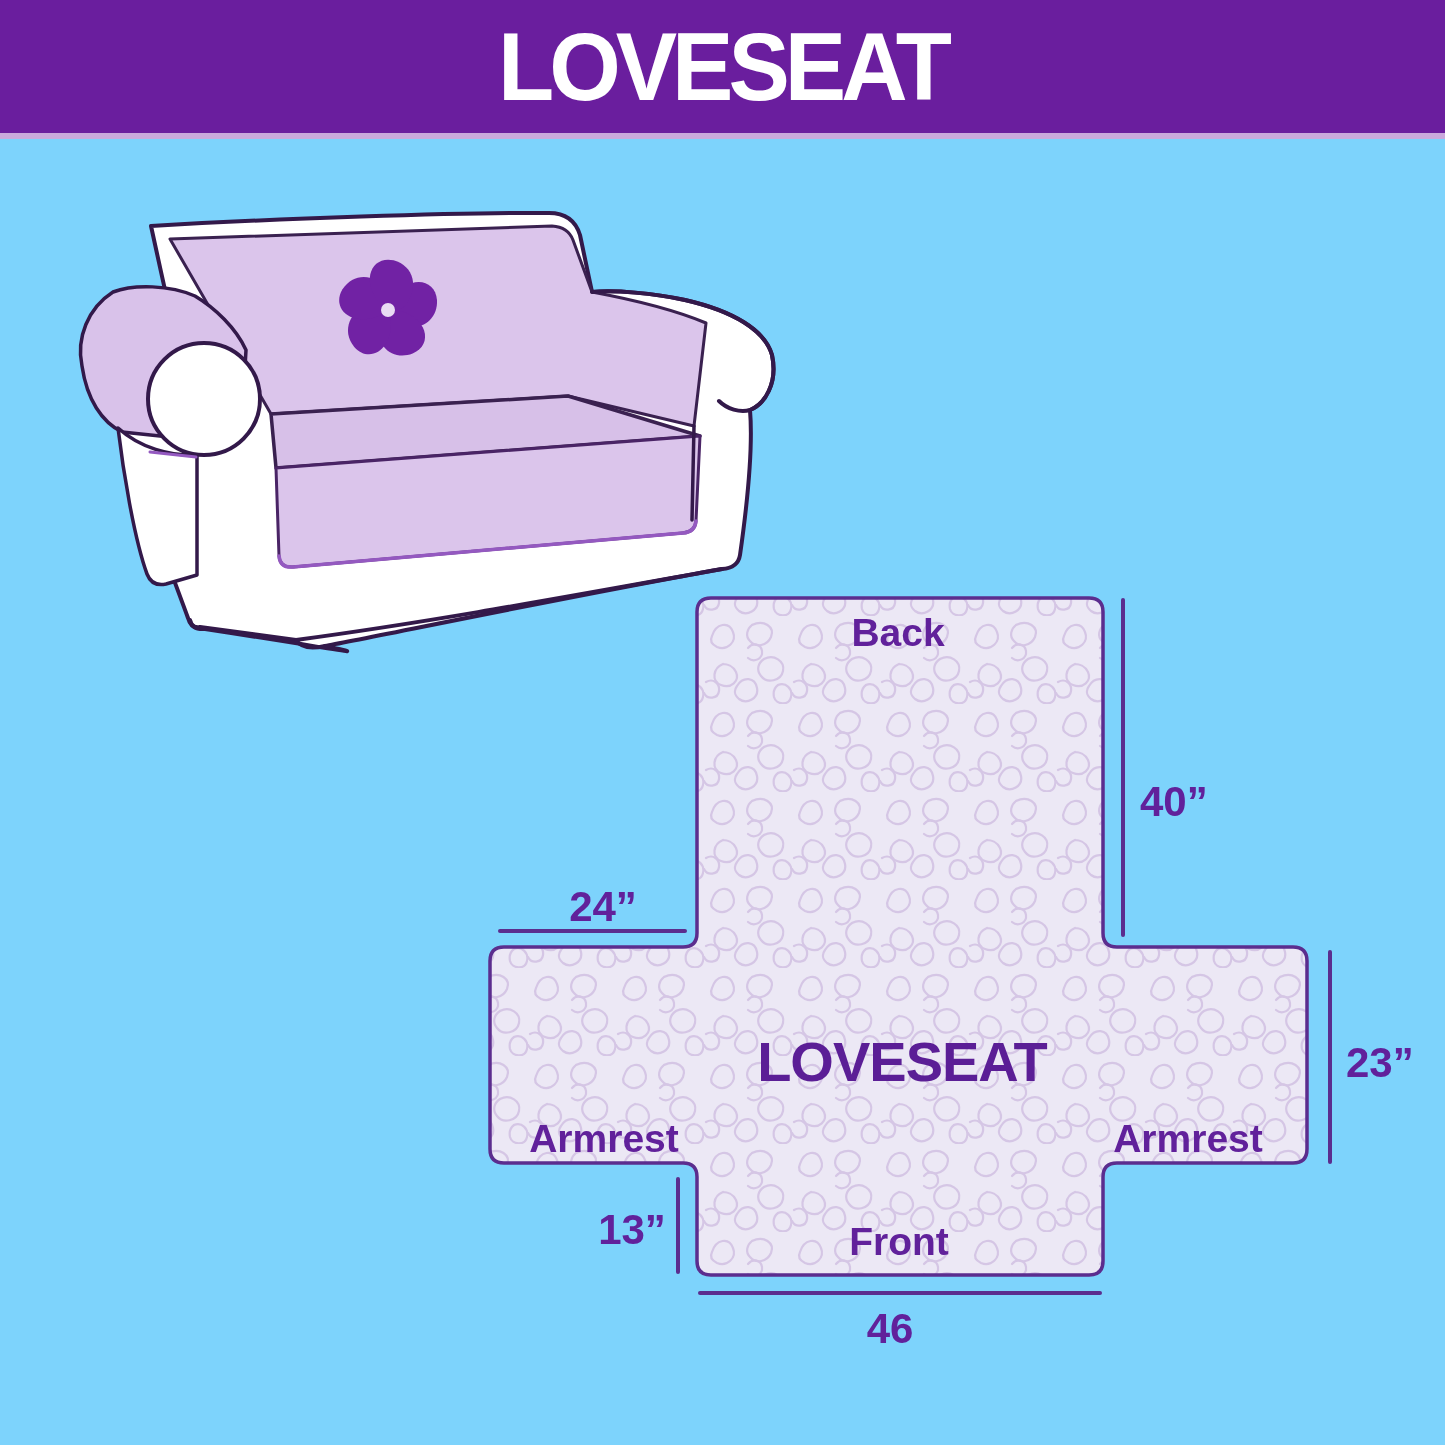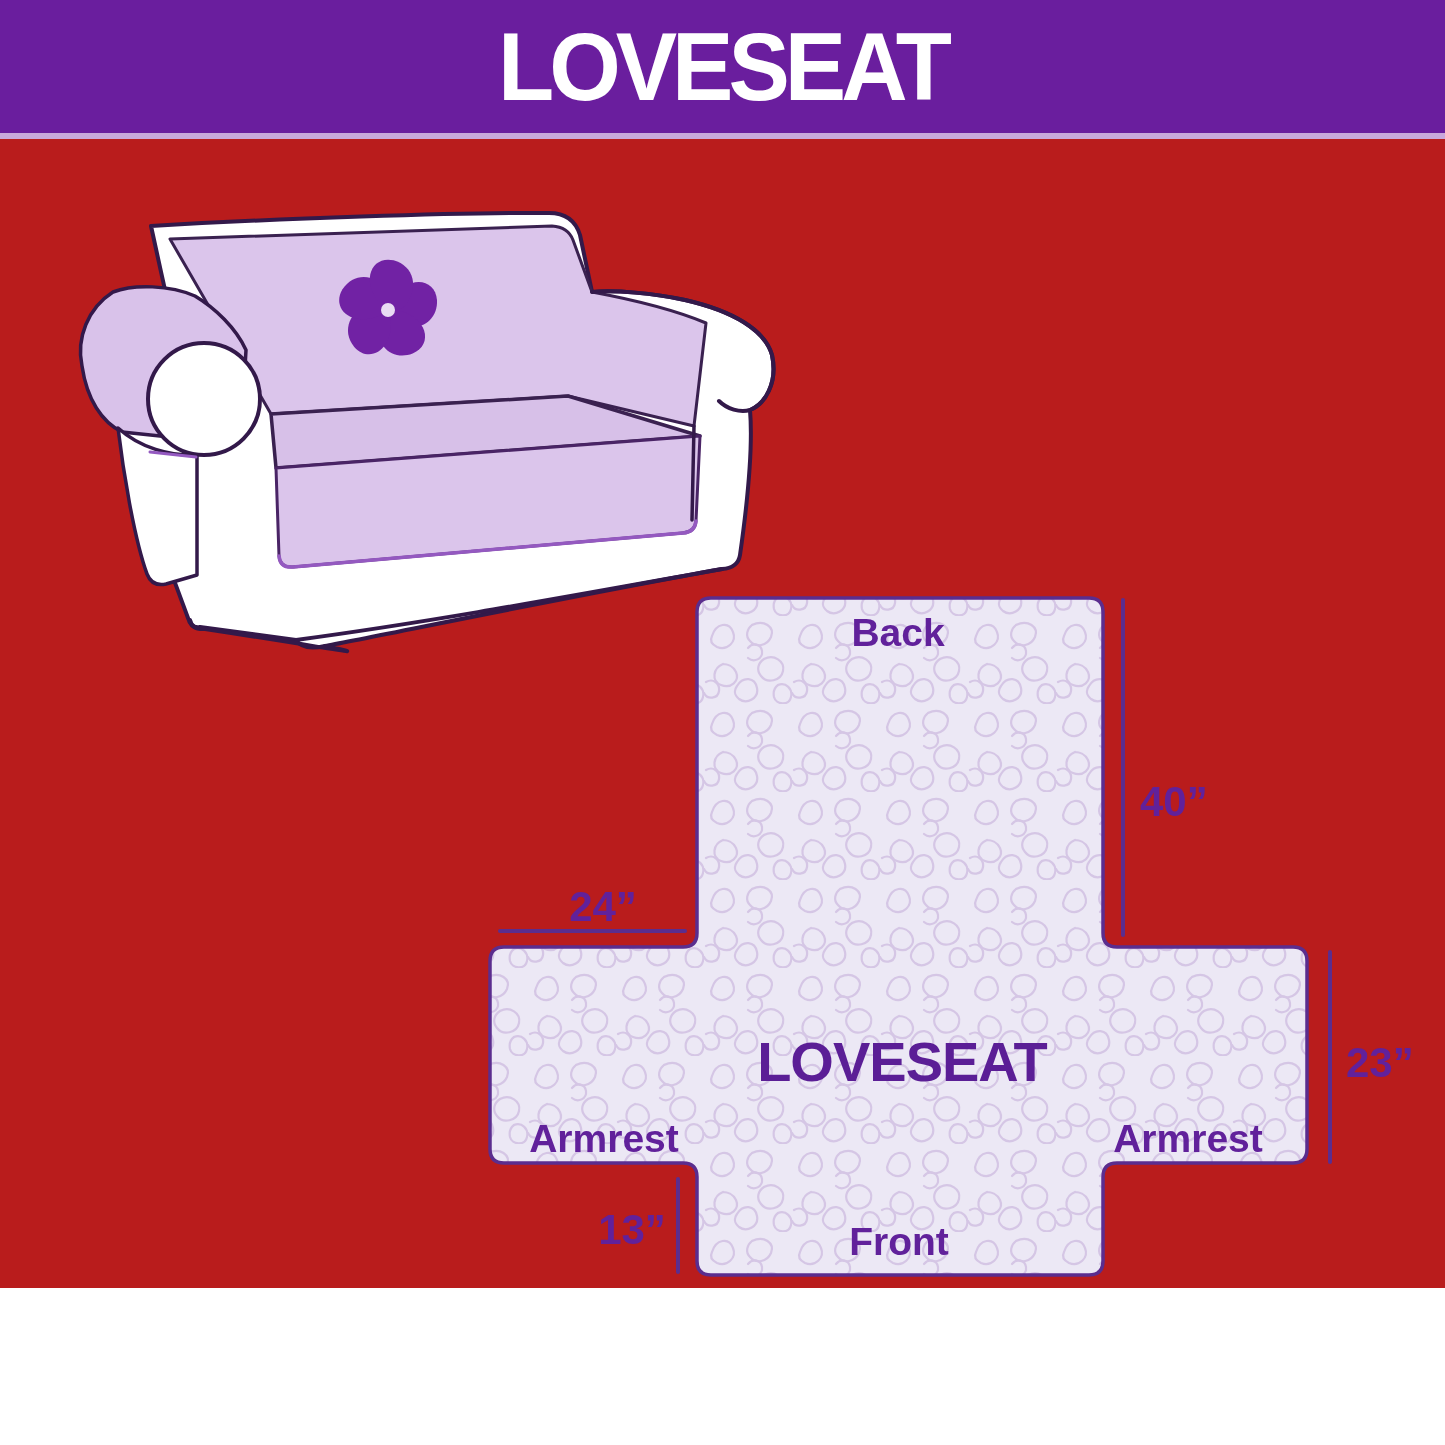--- a/index.html
+++ b/index.html
@@ -1,16 +1,16 @@
 <!DOCTYPE html>
 <html><head>
 <meta charset="utf-8">
 <style>
   html,body{margin:0;padding:0;background:#ffffff;}
-  .stage{position:relative;width:1445px;height:1288px;background:#b91c1c;overflow:hidden;
+  .stage{position:relative;width:1445px;height:1445px;background:#7dd3fc;overflow:hidden;
          font-family:"Liberation Sans", sans-serif;}
   .banner{position:absolute;left:0;top:0;width:1445px;height:133px;background:#6A1E9E;
           display:flex;align-items:center;justify-content:center;}
   .banner-strip{position:absolute;left:0;top:133px;width:1445px;height:6px;background:#C9A9DC;}
   .banner h1{margin:0;color:#ffffff;font-size:92px;font-weight:bold;letter-spacing:-5px;
              transform:scaleY(1.04);line-height:1;}
   svg text{font-family:"Liberation Sans", sans-serif;}
   .dim-text{fill:#61219B;font-weight:bold;font-size:42px;}
   .sec-text{fill:#61219B;font-weight:bold;font-size:39px;}
   .big-text{fill:#5B1E96;font-weight:bold;font-size:56px;letter-spacing:-1px;}

